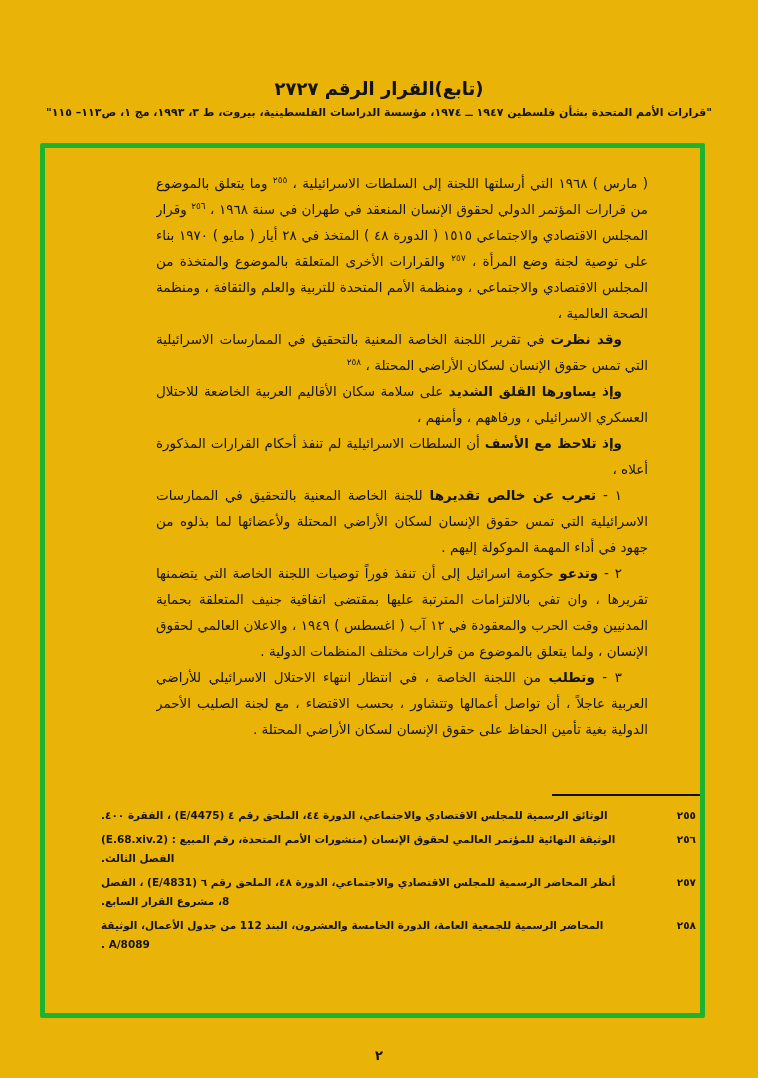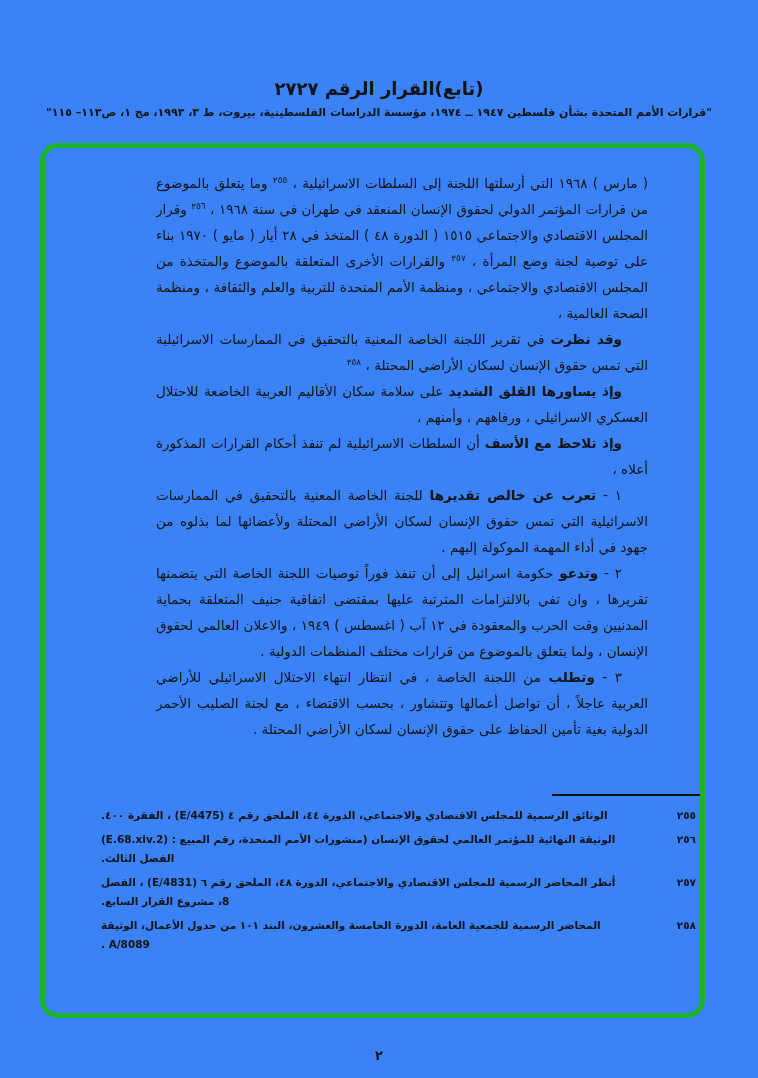--- a/index.html
+++ b/index.html
@@ -1,19 +1,19 @@
 <!DOCTYPE html>
 <html lang="ar"><head>
 <meta charset="utf-8">
 <style>
   html,body{margin:0;padding:0;background:#ffffff;}
   .page{
     position:relative;
     width:758px;height:1078px;
-    background:#3b82f6;
+    background:#eab308;
     color:#141414;
     font-family:"DejaVu Sans", sans-serif;
     overflow:hidden;
   }
   
   .doc-header{
     position:absolute;top:78px;left:0;right:0;
     text-align:center;direction:rtl;
   }
   .doc-title{
@@ -23,21 +23,21 @@
     margin-top:7px;
     font-size:11px;font-weight:bold;
   }
   
   .frame{
     position:absolute;
     left:40px;top:143px;
     width:665px;height:875px;
     box-sizing:border-box;
     border:5px solid #1cb42e;
-    border-radius:18px;
+    border-radius:2px;
   }
   
   .body-text{
     position:absolute;
     top:22px;right:52px;
     width:492px;height:612px;
     overflow:hidden;
     direction:rtl;
     text-align:justify;
     font-size:13.5px;
@@ -126,21 +126,21 @@
         <div class="footnote">
           <div class="fn-num">٢٥٧</div>
           <div class="fn-lines">
             <div class="fn-line">أنظر المحاضر الرسمية للمجلس الاقتصادي والاجتماعي، الدورة ٤٨، الملحق رقم ٦ (E/4831) ، الفصل</div>
             <div class="fn-line cont">8، مشروع القرار السابع.</div>
           </div>
         </div>
         <div class="footnote">
           <div class="fn-num">٢٥٨</div>
           <div class="fn-lines">
-            <div class="fn-line">المحاضر الرسمية للجمعية العامة، الدورة الخامسة والعشرون، البند ١٠١ من جدول الأعمال، الوثيقة</div>
+            <div class="fn-line">المحاضر الرسمية للجمعية العامة، الدورة الخامسة والعشرون، البند 112 من جدول الأعمال، الوثيقة</div>
             <div class="fn-line cont">A/8089 .</div>
           </div>
         </div>
       </div>
 
   </section>
 
   <div class="page-number">٢</div>
 
 </div>

